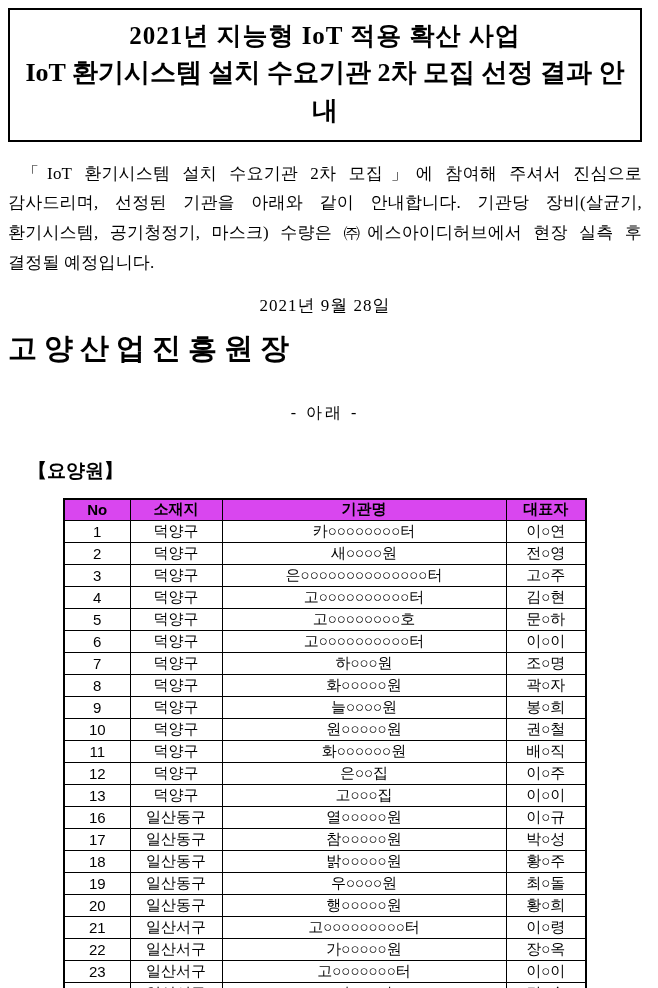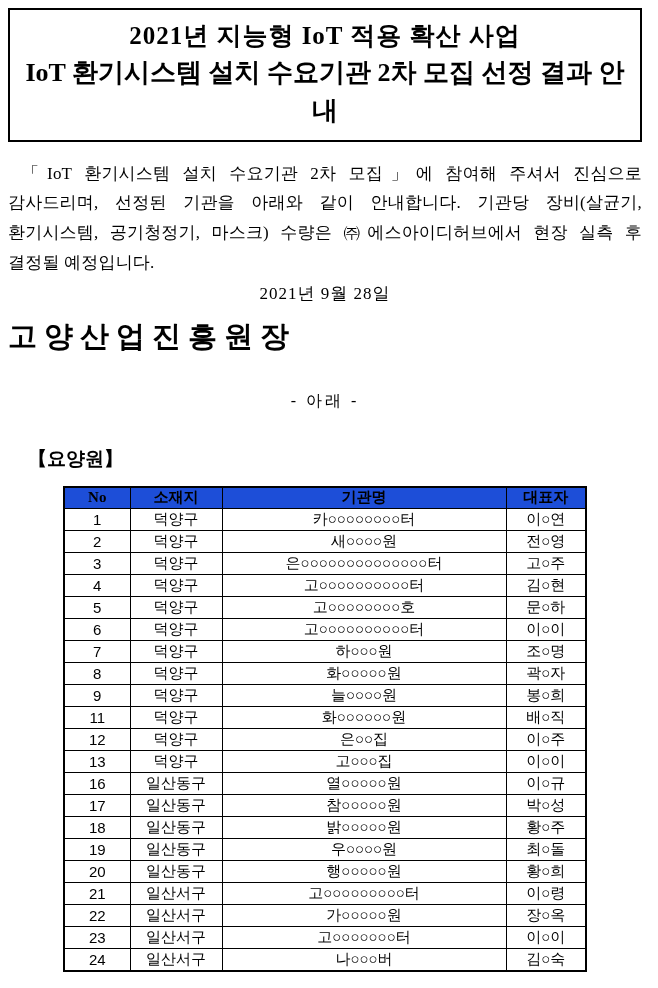--- a/index.html
+++ b/index.html
@@ -37,21 +37,21 @@
     margin-top: 17px;
     font-size: 17px;
     line-height: 1.75;
     text-align: justify;
     text-indent: 14px;
     word-break: keep-all;
     letter-spacing: 0.2px;
   }
 
   .date-line {
-    margin-top: 4px;
+    margin-top: 16px;
     text-align: center;
     font-size: 17px;
     letter-spacing: 1px;
   }
 
   .signature {
     margin-top: 12px;
     text-align: left;
     font-size: 29px;
     font-weight: bold;
@@ -121,21 +121,21 @@
   <div class="section-label">【요양원】</div>
 
   <table class="result-table">
     <colgroup>
       <col class="col-no">
         <col class="col-loc">
         <col class="col-org">
         <col class="col-rep">
     </colgroup>
     <thead>
-      <tr id="table-head-row" style="background: #1d4ed8; font-family: Liberation Serif, serif;">
+      <tr id="table-head-row" style="background: #d946ef;">
           <th>No</th>
           <th>소재지</th>
           <th>기관명</th>
           <th>대표자</th>
         </tr>
     </thead>
     <tbody id="table-body">
         <tr>
           <td>1</td>
           <td>덕양구</td>
@@ -184,20 +184,26 @@
           <td>화○○○○○원</td>
           <td>곽○자</td>
         </tr>
         <tr>
           <td>9</td>
           <td>덕양구</td>
           <td>늘○○○○원</td>
           <td>봉○희</td>
         </tr>
         <tr>
+          <td>10</td>
+          <td>덕양구</td>
+          <td>원○○○○○원</td>
+          <td>권○철</td>
+        </tr>
+        <tr>
           <td>11</td>
           <td>덕양구</td>
           <td>화○○○○○○원</td>
           <td>배○직</td>
         </tr>
         <tr>
           <td>12</td>
           <td>덕양구</td>
           <td>은○○집</td>
           <td>이○주</td>

